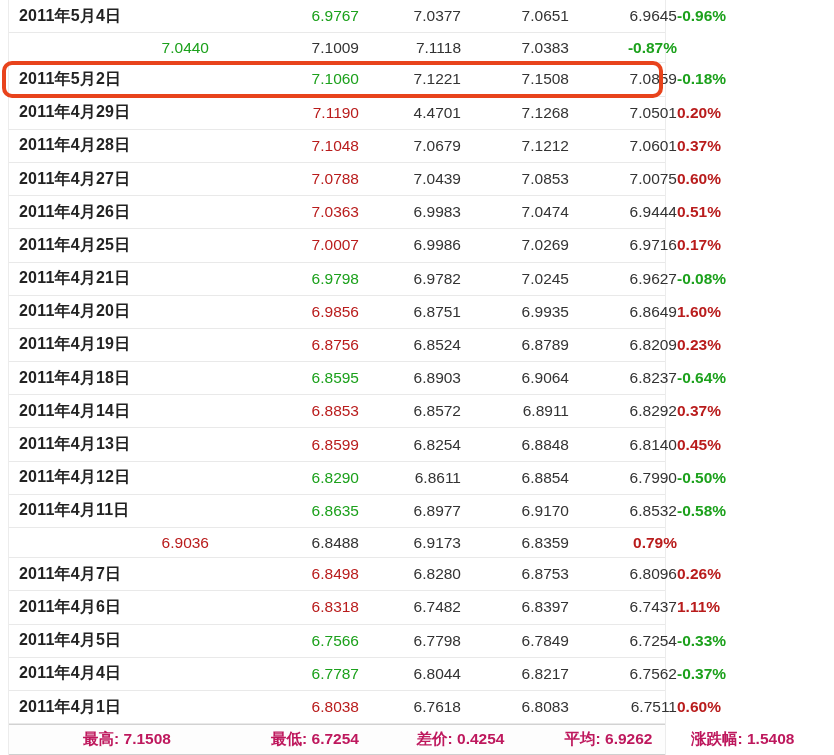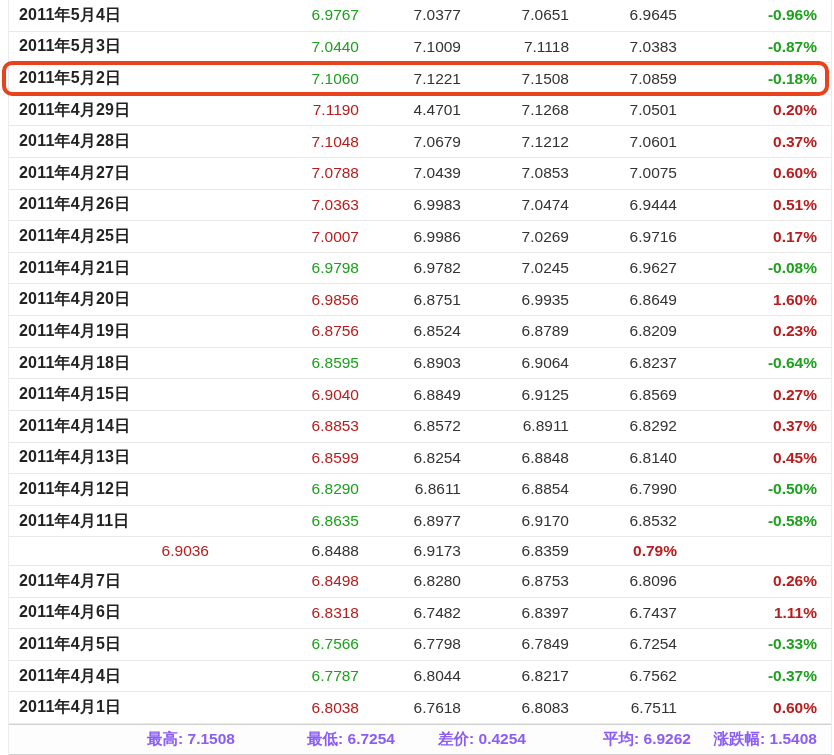--- a/index.html
+++ b/index.html
@@ -5,21 +5,21 @@
   * { box-sizing: border-box; margin: 0; padding: 0; }
   html, body {
     width: 834px; height: 755px;
     background: #ffffff;
     font-family: "Liberation Sans", "DejaVu Sans", sans-serif;
     overflow: hidden;
   }
   .table-wrap {
     position: absolute;
     left: 8px; top: 0;
-    width: 824px; height: 755px;
+    width: 658px; height: 755px;
     border-left: 1px solid #ececec;
     border-right: 1px solid #ececec;
     display: flex;
     flex-direction: column;
     background: #ffffff;
   }
   .row {
     flex: 1 1 auto;
     display: grid;
     grid-template-columns: 190px 150px 102px 108px 108px 1fr;
@@ -66,41 +66,40 @@
     align-items: center;
     padding-left: 10px;
     padding-right: 14px;
     border-top: 1px solid #d2d2d2;
     border-bottom: 1px solid #cfcfcf;
     background: #fdfdfd;
   }
   .summary-item {
     font-size: 15.5px;
     font-weight: 700;
-    color: #8b5cf6;
-    text-align: right;
+    color: #be185d;
+    text-align: center;
     white-space: nowrap;
   }
 </style>
 </head>
 <body>
 
 <div class="table-wrap">
   <div id="rows-container" style="display:flex;flex-direction:column;flex:1 1 auto;">
   <div class="row">
     <div class="cell-date">2011年5月4日</div>
     <div class="cell-num cell-first down">6.9767</div>
     <div class="cell-num">7.0377</div>
     <div class="cell-num">7.0651</div>
     <div class="cell-num">6.9645</div>
     <div class="cell-change down">-0.96%</div>
   </div>
 
   <div class="row">
-    <div class="cell-date">2011年5月3日</div>
     <div class="cell-num cell-first down">7.0440</div>
     <div class="cell-num">7.1009</div>
     <div class="cell-num">7.1118</div>
     <div class="cell-num">7.0383</div>
     <div class="cell-change down">-0.87%</div>
   </div>
 
   <div class="row">
     <div class="cell-date">2011年5月2日</div>
     <div class="cell-num cell-first down">7.1060</div>
@@ -186,28 +185,20 @@
 
   <div class="row">
     <div class="cell-date">2011年4月18日</div>
     <div class="cell-num cell-first down">6.8595</div>
     <div class="cell-num">6.8903</div>
     <div class="cell-num">6.9064</div>
     <div class="cell-num">6.8237</div>
     <div class="cell-change down">-0.64%</div>
   </div>
 
-  <div class="row">
-    <div class="cell-date">2011年4月15日</div>
-    <div class="cell-num cell-first up">6.9040</div>
-    <div class="cell-num">6.8849</div>
-    <div class="cell-num">6.9125</div>
-    <div class="cell-num">6.8569</div>
-    <div class="cell-change up">0.27%</div>
-  </div>
 
   <div class="row">
     <div class="cell-date">2011年4月14日</div>
     <div class="cell-num cell-first up">6.8853</div>
     <div class="cell-num">6.8572</div>
     <div class="cell-num">6.8911</div>
     <div class="cell-num">6.8292</div>
     <div class="cell-change up">0.37%</div>
   </div>
 

